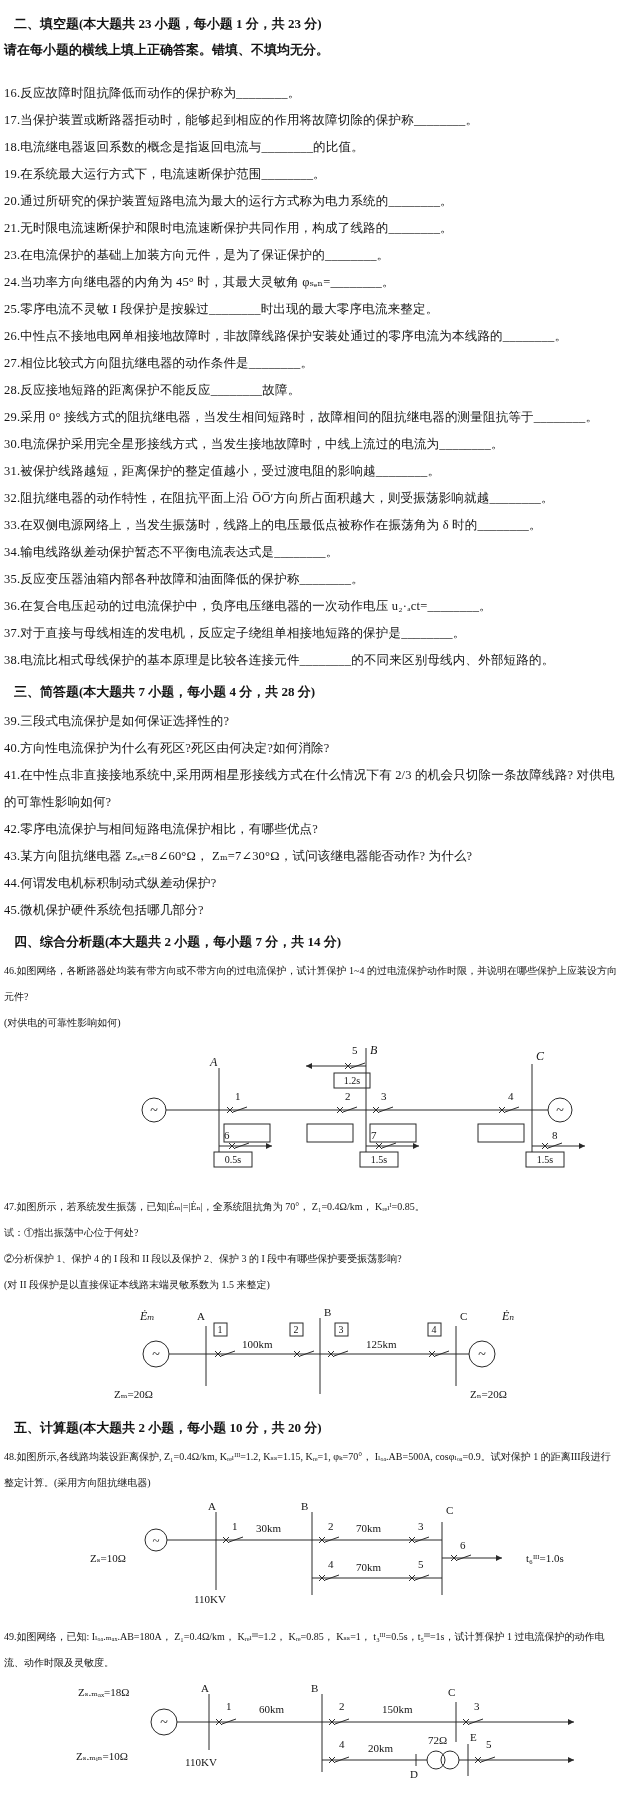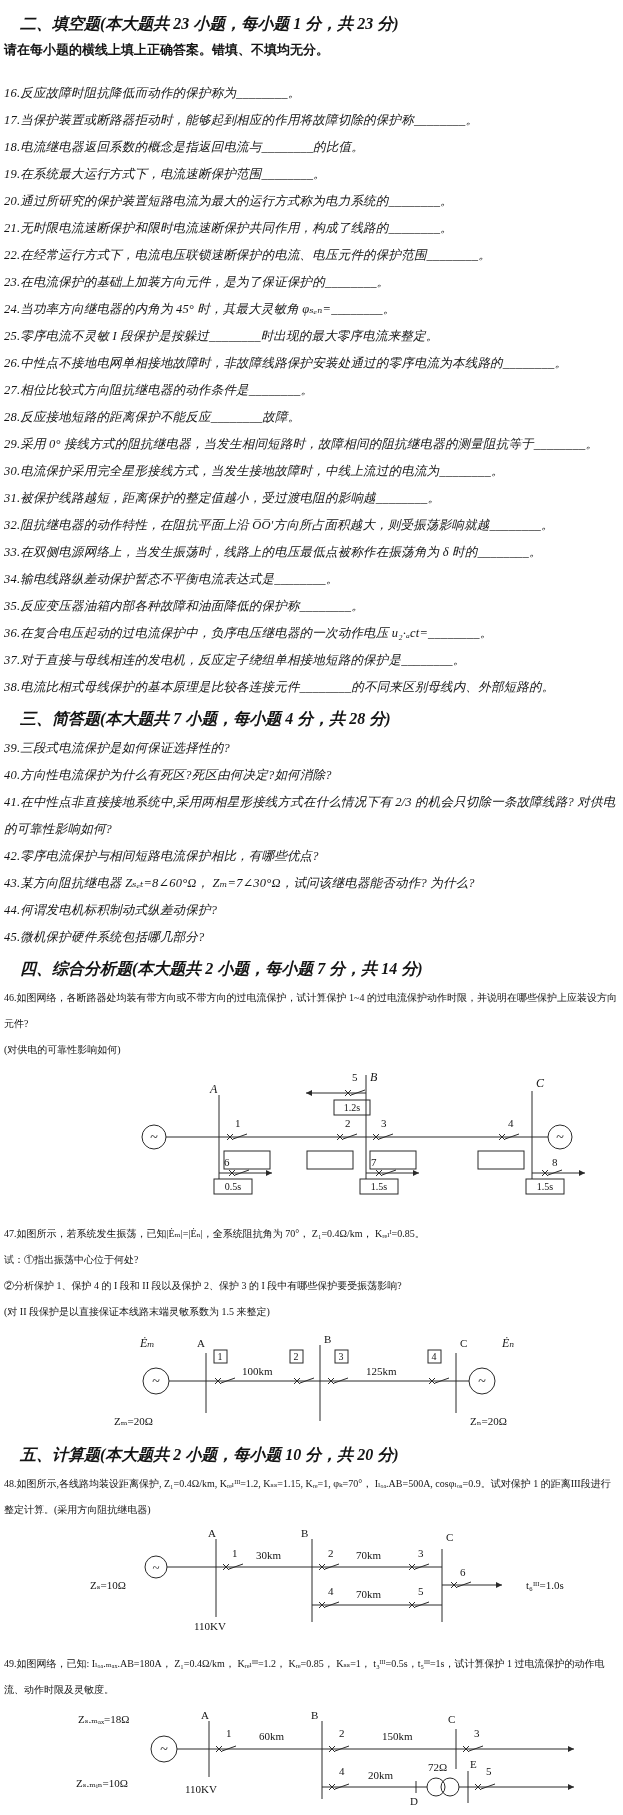--- a/index.html
+++ b/index.html
@@ -1,21 +1,21 @@
 <!DOCTYPE html>
 <html><head>
 <meta charset="utf-8">
 <style>
   html,body{margin:0;padding:0;background:#fff;}
   body{width:623px;min-height:1815px;color:#141414;
        font-family:"Liberation Serif","DejaVu Serif",serif;}
   .page{padding:6px 5px 14px 4px;}
-  .sec-header{font-size:16px;font-weight:bold;margin:8px 0 6px 16px;line-height:20px;font-style:italic;}
+  .sec-header{font-size:13px;font-weight:bold;margin:8px 0 6px 10px;line-height:20px;}
   .bold-note{font-size:13px;font-weight:bold;margin:2px 0 20px 0;line-height:20px;}
-  .q{font-size:12.5px;margin:0;line-height:27px;letter-spacing:0.2px;font-style:italic;}
+  .q{font-size:12.5px;margin:0;line-height:27px;letter-spacing:0.2px;}
   .qblock{font-size:10px;margin:0;line-height:26px;}
   .diagram{display:block;margin:4px 0 2px 0;}
   svg text{font-family:"Liberation Serif","DejaVu Serif",serif;fill:#141414;}
   .dline{stroke:#2a2a2a;stroke-width:1;fill:none;}
   .dbox{stroke:#2a2a2a;stroke-width:1;fill:none;}
   .dlabel{font-size:11px;}
   .dsmall{font-size:10px;}
   .ditalic{font-style:italic;font-size:12px;}
 </style>
 </head>
@@ -26,21 +26,20 @@
   <div class="sec-header">二、填空题(本大题共 23 小题，每小题 1 分，共 23 分)</div>
   <div class="bold-note">请在每小题的横线上填上正确答案。错填、不填均无分。</div>
   <div>
 
   <p class="q">16.反应故障时阻抗降低而动作的保护称为________。</p>
       <p class="q">17.当保护装置或断路器拒动时，能够起到相应的作用将故障切除的保护称________。</p>
       <p class="q">18.电流继电器返回系数的概念是指返回电流与________的比值。</p>
       <p class="q">19.在系统最大运行方式下，电流速断保护范围________。</p>
       <p class="q">20.通过所研究的保护装置短路电流为最大的运行方式称为电力系统的________。</p>
       <p class="q">21.无时限电流速断保护和限时电流速断保护共同作用，构成了线路的________。</p>
-      <p class="q">22.在经常运行方式下，电流电压联锁速断保护的电流、电压元件的保护范围________。</p>
       <p class="q">23.在电流保护的基础上加装方向元件，是为了保证保护的________。</p>
       <p class="q">24.当功率方向继电器的内角为 45° 时，其最大灵敏角 φₛₑₙ=________。</p>
       <p class="q">25.零序电流不灵敏 I 段保护是按躲过________时出现的最大零序电流来整定。</p>
       <p class="q">26.中性点不接地电网单相接地故障时，非故障线路保护安装处通过的零序电流为本线路的________。</p>
       <p class="q">27.相位比较式方向阻抗继电器的动作条件是________。</p>
       <p class="q">28.反应接地短路的距离保护不能反应________故障。</p>
       <p class="q">29.采用 0° 接线方式的阻抗继电器，当发生相间短路时，故障相间的阻抗继电器的测量阻抗等于________。</p>
       <p class="q">30.电流保护采用完全星形接线方式，当发生接地故障时，中线上流过的电流为________。</p>
       <p class="q">31.被保护线路越短，距离保护的整定值越小，受过渡电阻的影响越________。</p>
       <p class="q">32.阻抗继电器的动作特性，在阻抗平面上沿 O̅O̅′方向所占面积越大，则受振荡影响就越________。</p>

